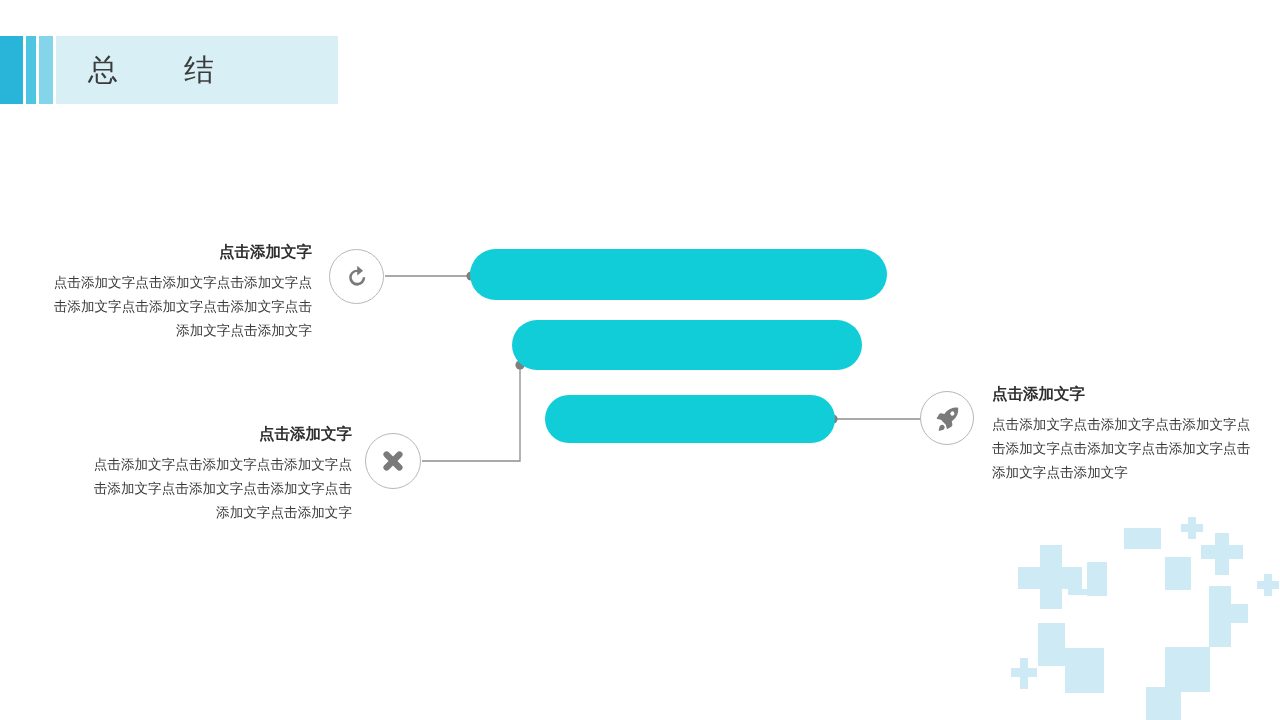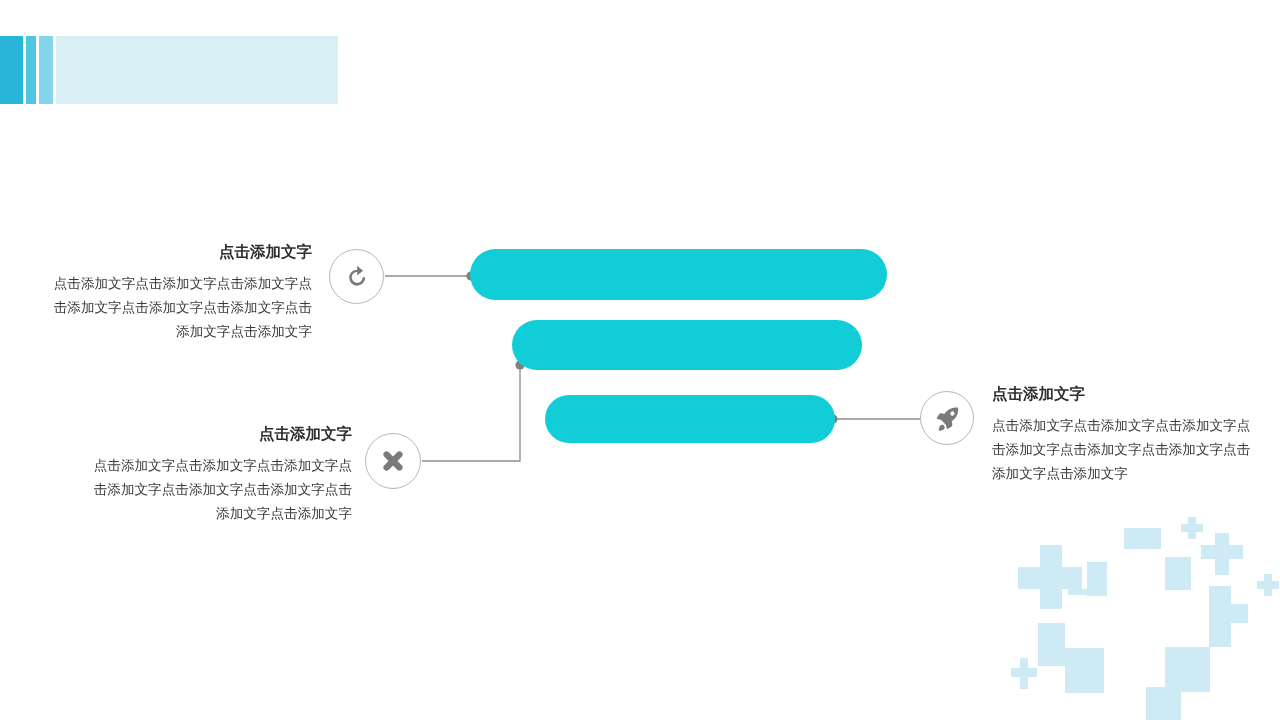--- a/index.html
+++ b/index.html
@@ -104,21 +104,21 @@
     font-weight: bold;
     color: #2f2f2f;
     margin-bottom: 9px;
     font-family: "Liberation Serif", "DejaVu Serif", serif;
     margin-top: 18px;
   }
   .tblock .t-body {
     font-size: 13.6px;
     line-height: 24px;
     color: #3a3a3a;
-    font-family: Liberation Serif, serif;
+    font-family: Liberation Mono, monospace;
   }
   .tb-1 { left: 52px;  top: 224px; width: 260px; text-align: right; }
   .tb-2 { left: 92px;  top: 406px; width: 260px; text-align: right; }
   .tb-3 { left: 992px; top: 366px; width: 262px; text-align: left; }
 
   
   .deco {
     position: absolute;
     left: 1010px;
     top: 505px;
@@ -144,20 +144,21 @@
 </head>
 <body>
 
 <div class="slide">
 
   <div class="header">
     <div class="hbar hbar-1"></div>
     <div class="hbar hbar-2"></div>
     <div class="hbar hbar-3"></div>
     <div class="hpanel"></div>
+    <div class="htitle">总　结</div>
   </div>
 
   <svg class="conn" viewBox="0 0 1280 720" width="1280" height="720">
 
     <line x1="385" y1="276" x2="472" y2="276" stroke="#8d8d8d" stroke-width="1.3"></line>
     <circle cx="471" cy="276" r="4.6" fill="#7f7f7f"></circle>
 
     <polyline points="422,461 520,461 520,366" fill="none" stroke="#8d8d8d" stroke-width="1.3"></polyline>
     <circle cx="520" cy="365" r="4.6" fill="#7f7f7f"></circle>
 

